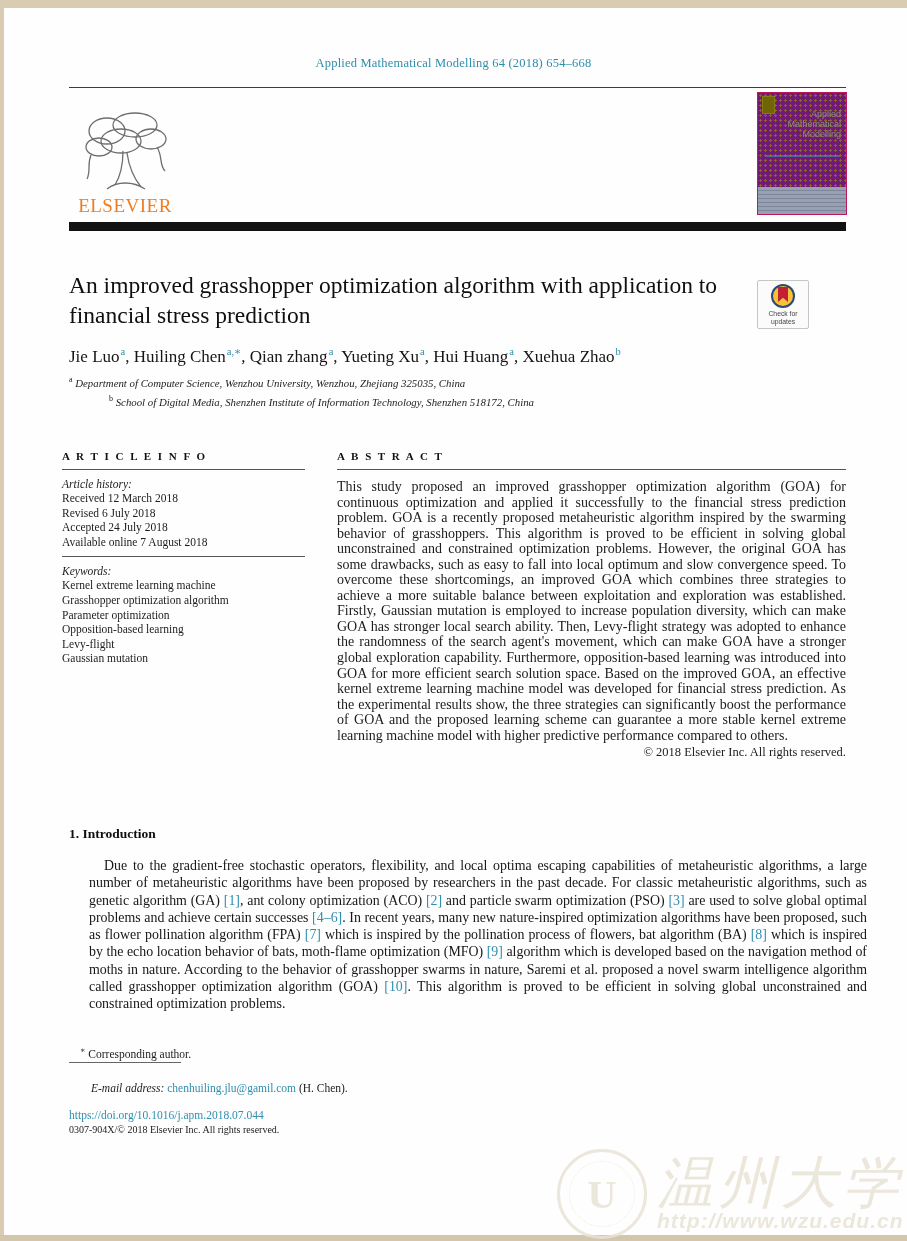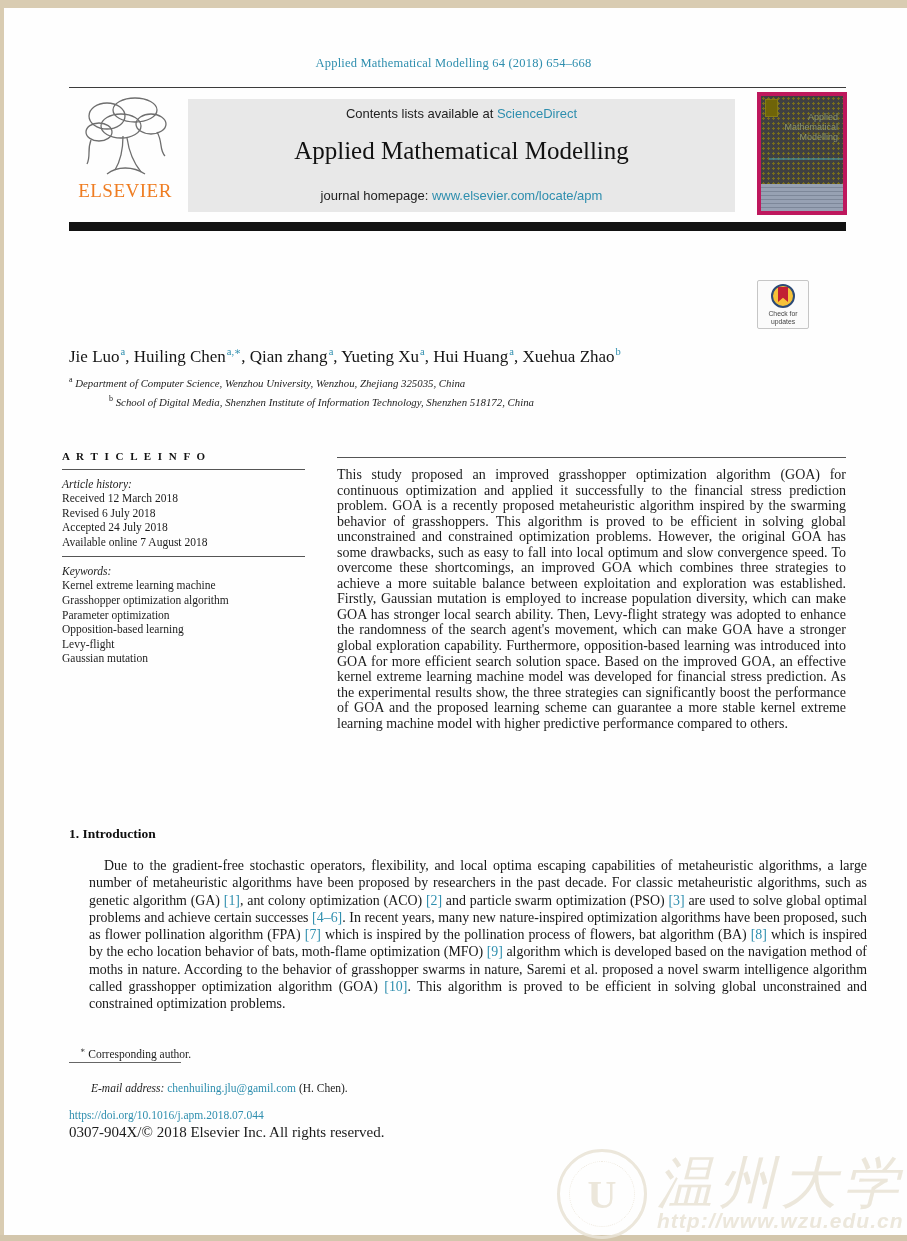--- a/index.html
+++ b/index.html
@@ -12,37 +12,37 @@
   .edge-top{left:0;top:0;width:907px;height:8px;}
   .edge-left{left:0;top:0;width:4px;height:1241px;}
   .edge-bottom{left:0;bottom:0;width:907px;height:6px;background:#d3c6ac;}
 
   .teal{color:var(--teal,#2e8eae);}
   .citation{position:absolute;left:0;top:56px;width:907px;text-align:center;
     font-size:12.5px;letter-spacing:.2px;}
   .rule-top{position:absolute;left:69px;top:87px;width:777px;height:1px;background:#3c3c3c;}
 
   
-  .elsevier{position:absolute;left:69px;top:94px;width:112px;height:114px;text-align:center;}
+  .elsevier{position:absolute;left:69px;top:109px;width:112px;height:114px;text-align:center;}
   .elsevier svg{display:block;margin:0 auto;}
   .elsevier .els-name{font-family:"Liberation Serif",serif;font-size:19px;color:#ef7d22;
     letter-spacing:.5px;margin-top:-2px;}
 
   
   .hdr-box{position:absolute;left:188px;top:99px;width:547px;height:113px;background:#e8e8e8;}
   .hdr-contents{position:absolute;top:7px;left:0;width:100%;text-align:center;
     font-family:"Liberation Sans",sans-serif;font-size:13px;color:#222;}
   .hdr-journal{position:absolute;top:38px;left:0;width:100%;text-align:center;
     font-size:25px;color:#111;}
   .hdr-homepage{position:absolute;bottom:9px;left:0;width:100%;text-align:center;
     font-family:"Liberation Sans",sans-serif;font-size:13px;color:#222;}
 
   
-  .cover{position:absolute;left:757px;top:92px;width:90px;height:123px;background:#404040;
-    border:4px solid #be185d;box-sizing:border-box;overflow:hidden;}
+  .cover{position:absolute;left:757px;top:92px;width:90px;height:123px;background:#701a75;
+    border:1px solid #be185d;box-sizing:border-box;overflow:hidden;}
   .cover .dots{position:absolute;inset:0;
     background-image:radial-gradient(#93830a 1px,transparent 1.2px);
     background-size:5px 5px;opacity:.7;}
   .cover .mini-logo{position:absolute;left:5px;top:4px;width:11px;height:16px;background:#6f6408;
     box-shadow:0 0 0 1px #857a14;}
   .cover .cov-title{position:absolute;right:5px;top:16px;text-align:right;
     font-family:"Liberation Sans",sans-serif;font-size:9px;line-height:10px;color:#88926f;}
   .cover .cov-band{position:absolute;left:0;bottom:0;width:100%;height:27px;background:#97a1b3;
     background-image:repeating-linear-gradient(#97a1b3 0 3px,#7d8799 3px 4px);}
   .cover .cov-mid{position:absolute;left:8px;top:62px;width:74px;height:2px;background:#3e9aae;opacity:.55;}
@@ -83,21 +83,21 @@
   .body-par{position:absolute;left:69px;top:857px;width:778px;font-size:13.9px;
     line-height:17.3px;text-align:justify;text-indent:15px;color:#161616;margin-left:20px;}
   .ref{color:var(--teal,#2e8eae);}
 
   .fn-rule{position:absolute;left:69px;top:1062px;width:112px;height:1px;background:#666;}
   .fn-corr{position:absolute;left:80px;top:1046px;font-size:11.5px;}
   .fn-corr sup{font-size:8px;}
   .fn-email{position:absolute;left:91px;top:1082px;font-size:11.5px;}
   .fn-email .em-lbl{font-style:italic;}
   .doi{position:absolute;left:69px;top:1109px;font-size:11.5px;}
-  .issn{position:absolute;left:69px;top:1124px;font-size:15px;color:#1a1a1a;}
+  .issn{position:absolute;left:69px;top:1124px;font-size:10px;color:#1a1a1a;}
 
   
   .wm{position:absolute;right:2px;bottom:2px;display:flex;align-items:center;
     color:#e9e3d6;opacity:.85;}
   .wm .seal{width:84px;height:84px;border:3px solid #e9e3d6;border-radius:50%;
     display:flex;align-items:center;justify-content:center;margin-right:10px;position:relative;}
   .wm .seal .inner{width:64px;height:64px;border:1px dotted #ece6da;border-radius:50%;
     display:flex;align-items:center;justify-content:center;}
   .wm .seal .u{font-size:40px;font-weight:bold;font-family:"Liberation Serif",serif;}
   .wm .wm-txt{text-align:left;font-style:italic;}
@@ -126,44 +126,36 @@
         <ellipse cx="44" cy="32" rx="20" ry="12"></ellipse>
         <ellipse cx="22" cy="38" rx="13" ry="9"></ellipse>
         <path d="M46 42 C46 56 44 66 38 76 M50 44 C52 58 56 68 64 78"></path>
         <path d="M30 80 C40 72 56 72 68 80"></path>
         <path d="M14 46 C10 56 14 62 10 70 M80 38 C86 48 82 56 88 62"></path>
       </svg>
     </span>
     <div class="els-name">ELSEVIER</div>
   </div>
 
-  <div class="hdr-box">
-    <div class="hdr-contents">
-      <span>Contents lists available at </span><span class="teal">ScienceDirect</span>
-    </div>
-    <div class="hdr-journal">Applied Mathematical Modelling</div>
-    <div class="hdr-homepage">
-      <span>journal homepage: </span><span class="teal">www.elsevier.com/locate/apm</span>
-    </div>
-  </div>
 
   <div class="cover">
     <div class="dots"></div>
     <div class="mini-logo"></div>
     <div class="cov-title">
       <div>Applied</div>
       <div>Mathematical</div>
       <div>Modelling</div>
     </div>
     <div class="cov-mid"></div>
     <div class="cov-band"></div>
   </div>
 
   <div class="black-bar"></div>
 
+  <div class="title">An improved grasshopper optimization algorithm with application to financial stress prediction</div>
 
   <div class="chk">
     <div class="ring">
       <div class="bkm"></div>
     </div>
     <div class="chk-txt">
       <div>Check for</div>
       <div>updates</div>
     </div>
   </div>
@@ -187,22 +179,24 @@
     <div class="lbl">Keywords:</div>
     <div class="ln">Kernel extreme learning machine</div>
     <div class="ln">Grasshopper optimization algorithm</div>
     <div class="ln">Parameter optimization</div>
     <div class="ln">Opposition-based learning</div>
     <div class="ln">Levy-flight</div>
     <div class="ln">Gaussian mutation</div>
   </div>
 
   <div class="abs">
+    <div class="col-head">A B S T R A C T</div>
     <div class="rule"></div>
     <div class="abs-text">This study proposed an improved grasshopper optimization algorithm (GOA) for continuous optimization and applied it successfully to the financial stress prediction problem. GOA is a recently proposed metaheuristic algorithm inspired by the swarming behavior of grasshoppers. This algorithm is proved to be efficient in solving global unconstrained and constrained optimization problems. However, the original GOA has some drawbacks, such as easy to fall into local optimum and slow convergence speed. To overcome these shortcomings, an improved GOA which combines three strategies to achieve a more suitable balance between exploitation and exploration was established. Firstly, Gaussian mutation is employed to increase population diversity, which can make GOA has stronger local search ability. Then, Levy-flight strategy was adopted to enhance the randomness of the search agent's movement, which can make GOA have a stronger global exploration capability. Furthermore, opposition-based learning was introduced into GOA for more efficient search solution space. Based on the improved GOA, an effective kernel extreme learning machine model was developed for financial stress prediction. As the experimental results show, the three strategies can significantly boost the performance of GOA and the proposed learning scheme can guarantee a more stable kernel extreme learning machine model with higher predictive performance compared to others.</div>
+    <div class="copyright">© 2018 Elsevier Inc. All rights reserved.</div>
   </div>
 
   <div class="sec-head">1. Introduction</div>
   <div class="body-par">Due to the gradient-free stochastic operators, flexibility, and local optima escaping capabilities of metaheuristic algorithms, a large number of metaheuristic algorithms have been proposed by researchers in the past decade. For classic metaheuristic algorithms, such as genetic algorithm (GA) <span class="ref">[1]</span>, ant colony optimization (ACO) <span class="ref">[2]</span> and particle swarm optimization (PSO) <span class="ref">[3]</span> are used to solve global optimal problems and achieve certain successes <span class="ref">[4–6]</span>. In recent years, many new nature-inspired optimization algorithms have been proposed, such as flower pollination algorithm (FPA) <span class="ref">[7]</span> which is inspired by the pollination process of flowers, bat algorithm (BA) <span class="ref">[8]</span> which is inspired by the echo location behavior of bats, moth-flame optimization (MFO) <span class="ref">[9]</span> algorithm which is developed based on the navigation method of moths in nature. According to the behavior of grasshopper swarms in nature, Saremi et al. proposed a novel swarm intelligence algorithm called grasshopper optimization algorithm (GOA) <span class="ref">[10]</span>. This algorithm is proved to be efficient in solving global unconstrained and constrained optimization problems.</div>
 
   <div class="fn-rule"></div>
   <div class="fn-corr"><sup>∗</sup><span> Corresponding author.</span></div>
   <div class="fn-email">
     <span class="em-lbl">E-mail address:</span>
     <span class="teal">chenhuiling.jlu@gamil.com</span><span> (H. Chen).</span>

